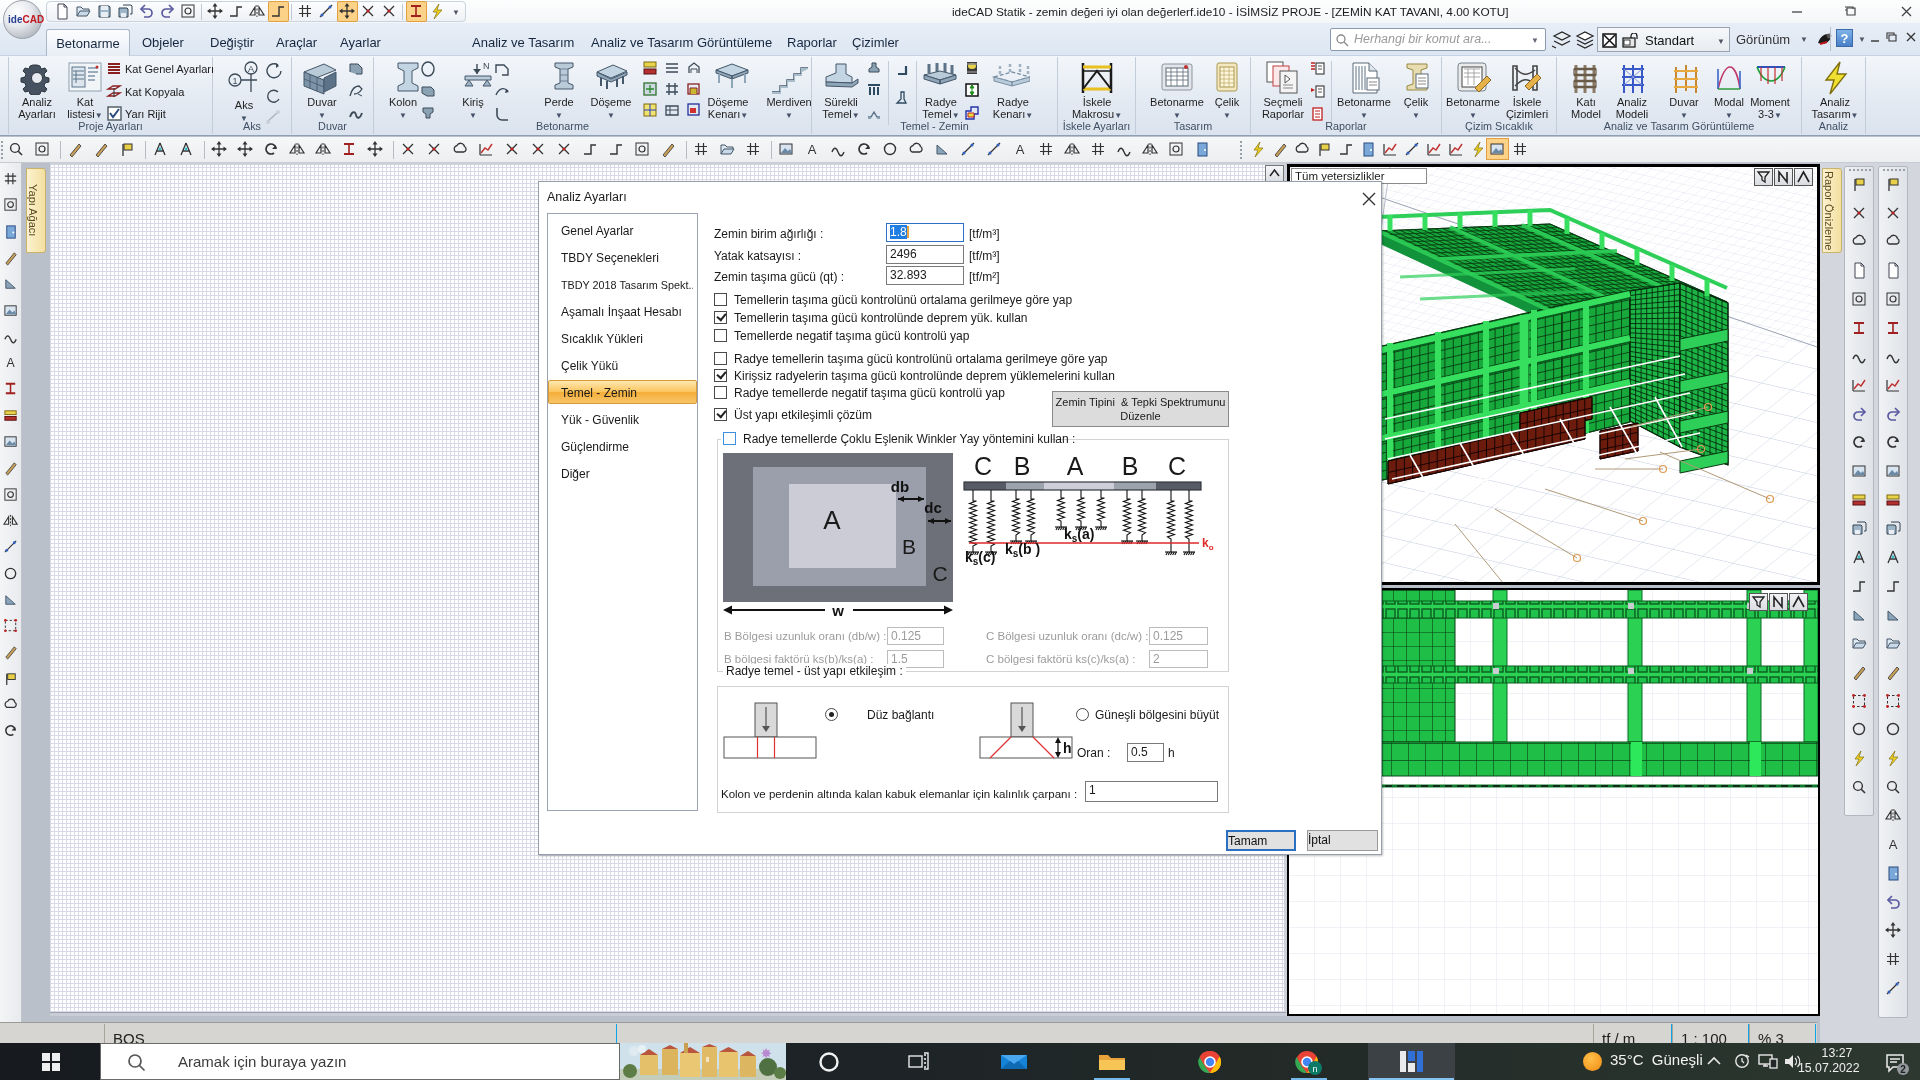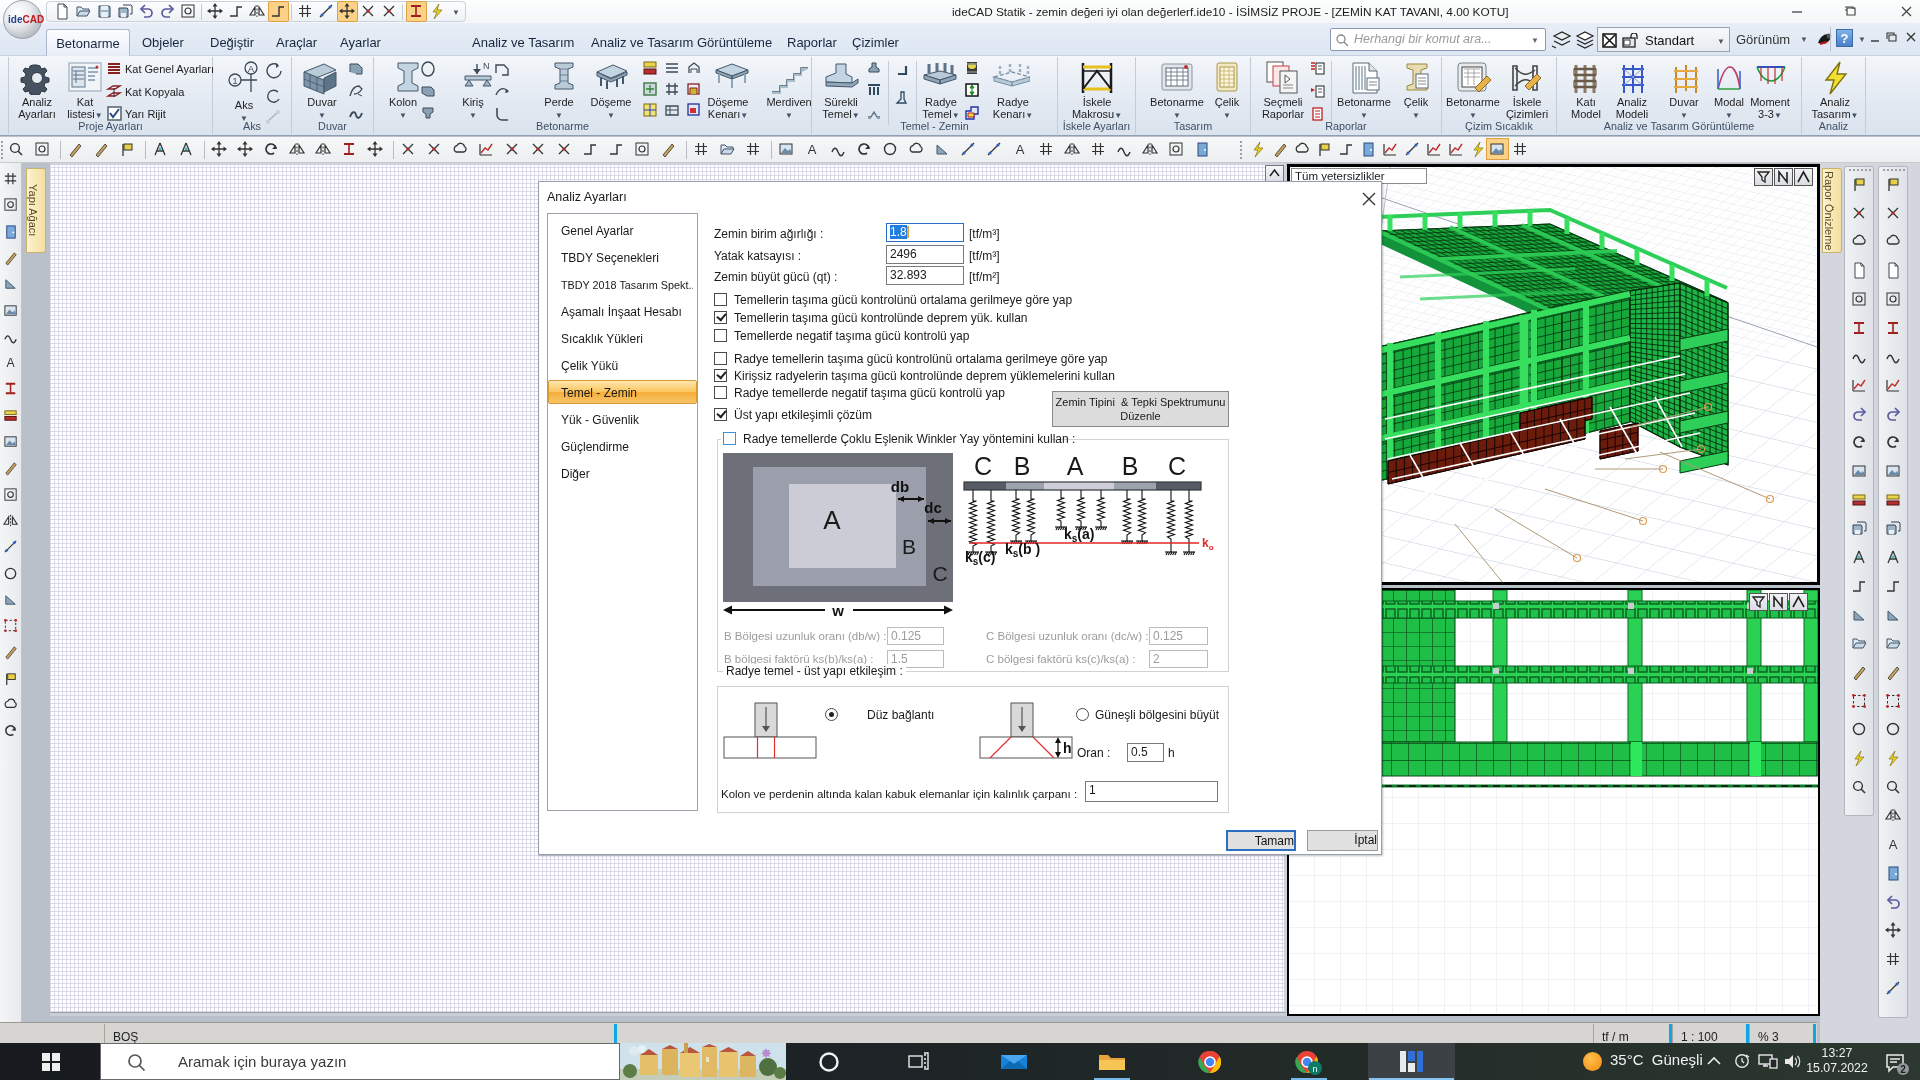--- a/index.html
+++ b/index.html
@@ -35,24 +35,24 @@
 
 #dlg{left:538px;top:181px;width:844px;height:674px;background:#fff;border:1px solid #96a0ac;box-shadow:1px 1px 2px rgba(0,0,0,.25);}
 .cb{position:absolute;width:13px;height:13px;background:#fff;border:1px solid #4a4a4a;}
 .cb.ck::after{content:"";position:absolute;left:2px;top:1px;width:7px;height:4px;border-left:2px solid #222;border-bottom:2px solid #222;transform:rotate(-50deg);}
 .inp{position:absolute;background:#fff;border:1px solid #7a7a7a;font-size:12px;padding-left:3px;line-height:17px;}
 .lst{left:22px;width:132px;font-size:12px;color:#1a1a1a;overflow:hidden;}
 .gry{color:#9c9c9c;}
 .gryi{color:#9c9c9c;border:1px solid #bcbcbc !important;}
 .rad{width:13px;height:13px;border-radius:50%;border:1px solid #4a4a4a;background:#fff;}
 .rad .dot{position:absolute;left:3px;top:3px;width:5px;height:5px;border-radius:50%;background:#222;}
-.btn{height:21px;background:#e1e1e1;text-align:right;line-height:19px;font-size:12px;color:#111;}
+.btn{height:21px;background:#e1e1e1;text-align:left;line-height:19px;font-size:12px;color:#111;}
 
 #statusbar{left:0;top:1022px;width:1817px;height:21px;background:#d6d5d2;border-top:1px solid #9a9a96;}
-.scell{position:absolute;top:1px;height:19px;border-left:1px solid #a8a49c;border-right:3px solid #0ea5e9;padding:6px 8px 0 8px;font-size:12px;color:#222;}
+.scell{position:absolute;top:1px;height:19px;border-left:1px solid #a8a49c;border-right:1px solid #0ea5e9;padding:6px 8px 0 8px;font-size:15px;color:#222;}
 #taskbar{left:0;top:1043px;width:1920px;height:37px;background:linear-gradient(90deg,#171b20,#1c2226 40%,#232b28 70%,#2c3830);}
 .yna{width:19px;height:18px;background:linear-gradient(#f2f3f5,#d9dce1);border:1px solid #555;}
 .yna+.yna{margin:0;}
 .tcol{position:absolute;background:linear-gradient(90deg,#f0f2f4,#dfe2e7);border:1px solid #b2b7bf;border-radius:2px;}
 </style>
 </head>
 <body>
 <div class="abs" id="titlebar">
  <div class="abs" style="left:46px;top:1px;width:420px;height:21px;background:linear-gradient(#fcfdfe,#eef1f5);border:1px solid #c9d2dd;border-radius:4px;"></div>
  <div class="abs" id="qat" style="left:48px;top:2px;height:20px;">
@@ -1302,21 +1302,21 @@
  <div class="abs lst" style="top:150px;">Sıcaklık Yükleri</div>
  <div class="abs lst" style="top:177px;">Çelik Yükü</div>
  <div class="abs" style="left:9px;top:198px;width:149px;height:24px;background:linear-gradient(#fde8b0,#fbc45c 50%,#f5ae38 51%,#f8c468);border:1px solid #d89a38;border-radius:2px;"></div>
  <div class="abs lst" style="top:204px;">Temel - Zemin</div>
  <div class="abs lst" style="top:231px;">Yük - Güvenlik</div>
  <div class="abs lst" style="top:258px;">Güçlendirme</div>
  <div class="abs lst" style="top:285px;">Diğer</div>
 
  <div class="abs" style="left:175px;top:45px;">Zemin birim ağırlığı :</div>
  <div class="abs" style="left:175px;top:67px;">Yatak katsayısı :</div>
- <div class="abs" style="left:175px;top:88px;">Zemin büyüt gücü (qt) :</div>
+ <div class="abs" style="left:175px;top:88px;">Zemin taşıma gücü (qt) :</div>
  <div class="inp" style="left:347px;top:41px;width:78px;height:19px;border:1px solid #2a70c8;"><span style="background:#1f7ce0;color:#fff;">1.8</span><span style="display:inline-block;width:2px;height:12px;background:#e8a33d;vertical-align:-2px;"></span></div>
  <div class="inp" style="left:347px;top:63px;width:78px;height:19px;">2496</div>
  <div class="inp" style="left:347px;top:84px;width:78px;height:19px;">32.893</div>
  <div class="abs" style="left:430px;top:45px;">[tf/m³]</div>
  <div class="abs" style="left:430px;top:67px;">[tf/m³]</div>
  <div class="abs" style="left:430px;top:88px;">[tf/m²]</div>
 
  <div class="cb" style="left:175px;top:111px;"></div>
     <div class="abs" style="left:195px;top:111px;">Temellerin taşıma gücü kontrolünü ortalama gerilmeye göre yap</div>
  <div class="cb ck" style="left:175px;top:129px;"></div>
@@ -1594,20 +1594,20 @@
  <svg class="abs" style="left:1758px;top:10px;" width="20" height="17">
       <rect x="1" y="2" width="13" height="9" stroke="#e8e8e8" fill="none" stroke-width="1.4"></rect>
       <path d="M5 13h5M7 11v2" stroke="#e8e8e8" stroke-width="1.3"></path>
       <rect x="12" y="6" width="7" height="9" fill="#23292b" stroke="#e8e8e8" stroke-width="1.3"></rect>
     </svg>
  <svg class="abs" style="left:1783px;top:10px;" width="20" height="17">
       <path d="M2 6v5h4l4 4V2L6 6z" fill="#e8e8e8"></path>
       <path d="M12 5c2 2 2 5 0 7M14.5 3c3 3 3 8 0 11" stroke="#e8e8e8" fill="none" stroke-width="1.2"></path>
     </svg>
  <div class="abs" style="left:1808px;top:3px;width:58px;text-align:center;font-size:12.3px;color:#f0f0f0;">13:27</div>
- <div class="abs" style="left:1798px;top:18px;width:78px;text-align:center;font-size:12.3px;color:#f0f0f0;">15.07.2022</div>
+ <div class="abs" style="left:1798px;top:18px;width:78px;text-align:left;font-size:12.3px;color:#f0f0f0;">15.07.2022</div>
  <svg class="abs" style="left:1884px;top:9px;" width="26" height="24">
       <path d="M3 3h16v12H9l-4 4v-4H3z" fill="none" stroke="#ececec" stroke-width="1.5"></path>
       <path d="M6 7h10M6 10h7" stroke="#ececec" stroke-width="1.3"></path>
       <circle cx="19" cy="17" r="6" fill="#93989c"></circle>
       <text x="19" y="21" font-size="10" fill="#1c2022" text-anchor="middle" font-weight="bold">2</text>
     </svg>
 </div>
 
 </body></html>

